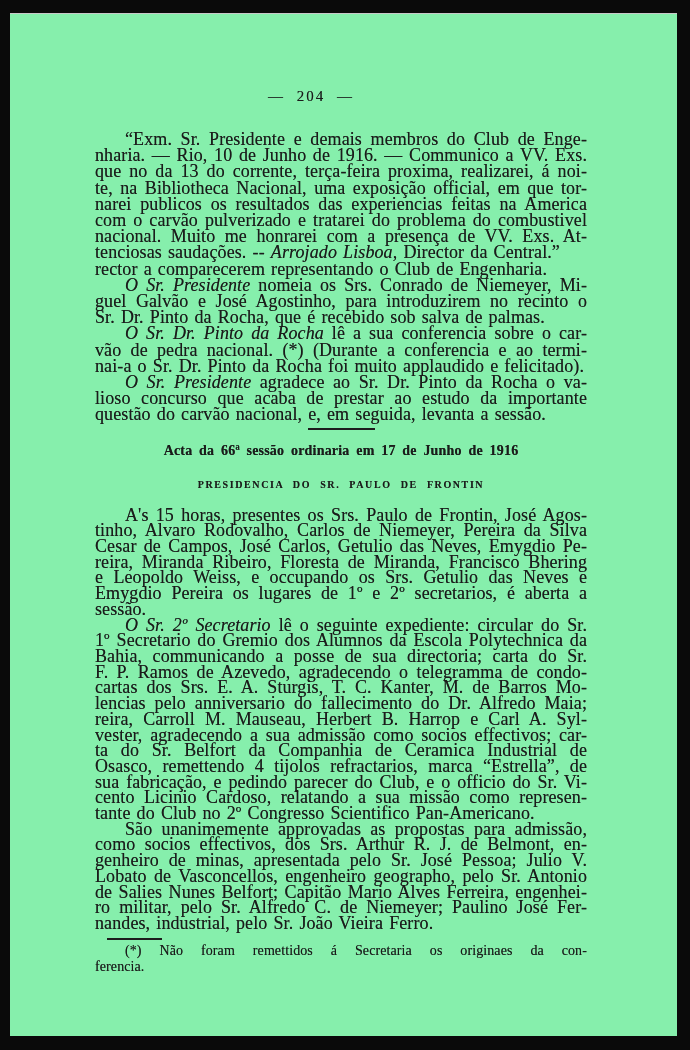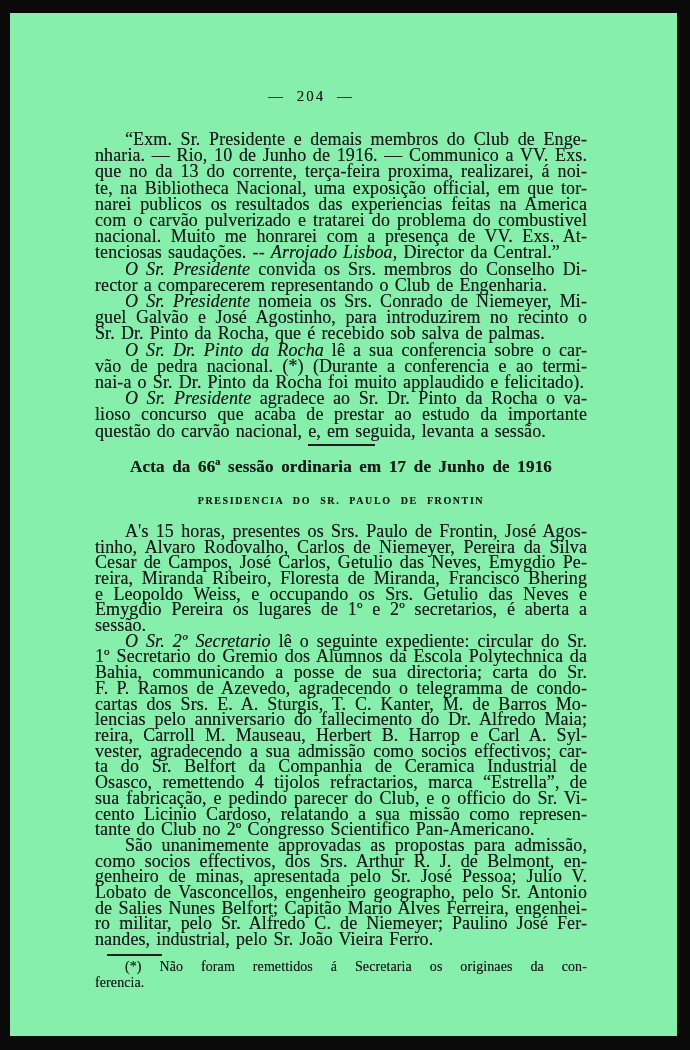--- a/index.html
+++ b/index.html
@@ -49,21 +49,21 @@
   .line.fi{padding-left:30px;}
   .line.pl{text-align-last:left;}
   .line i{font-style:italic;}
   .rule{background:#1d1d1d;height:2px;border:0;}
   .rule.center{width:67px;margin:5px auto 0 auto;}
   .rule.left{width:55px;margin:6px 0 0 12px;}
   .heading{
     margin-top:11px;
     text-align:center;
     font-weight:bold;
-    font-size:17px;
+    font-size:14px;
     line-height:20px;
     word-spacing:3px;
     letter-spacing:.2px;
     text-shadow:0 0 .5px rgba(0,0,0,.6);
   }
   .subheading{
     margin-top:17px;
     text-align:center;
     font-size:10px;
     font-weight:bold;
@@ -87,21 +87,20 @@
           <div class="line fi">“Exm. Sr. Presidente e demais membros do Club de Enge-</div>
           <div class="line">nharia. — Rio, 10 de Junho de 1916. — Communico a VV. Exs.</div>
           <div class="line">que no da 13 do corrente, terça-feira proxima, realizarei, á noi-</div>
           <div class="line">te, na Bibliotheca Nacional, uma exposição official, em que tor-</div>
           <div class="line">narei publicos os resultados das experiencias feitas na America</div>
           <div class="line">com o carvão pulverizado e tratarei do problema do combustivel</div>
           <div class="line">nacional. Muito me honrarei com a presença de VV. Exs. At-</div>
           <div class="line pl">tenciosas saudações. -- <i>Arrojado Lisboa,</i> Director da Central.”</div>
         </div>
         <div class="para">
-          <div class="line fi"><i>O Sr. Presidente</i> convida os Srs. membros do Conselho Di-</div>
           <div class="line pl">rector a comparecerem representando o Club de Engenharia.</div>
         </div>
         <div class="para">
           <div class="line fi"><i>O Sr. Presidente</i> nomeia os Srs. Conrado de Niemeyer, Mi-</div>
           <div class="line">guel Galvão e José Agostinho, para introduzirem no recinto o</div>
           <div class="line pl">Sr. Dr. Pinto da Rocha, que é recebido sob salva de palmas.</div>
         </div>
         <div class="para">
           <div class="line fi"><i>O Sr. Dr. Pinto da Rocha</i> lê a sua conferencia sobre o car-</div>
           <div class="line">vão de pedra nacional. (*) (Durante a conferencia e ao termi-</div>

